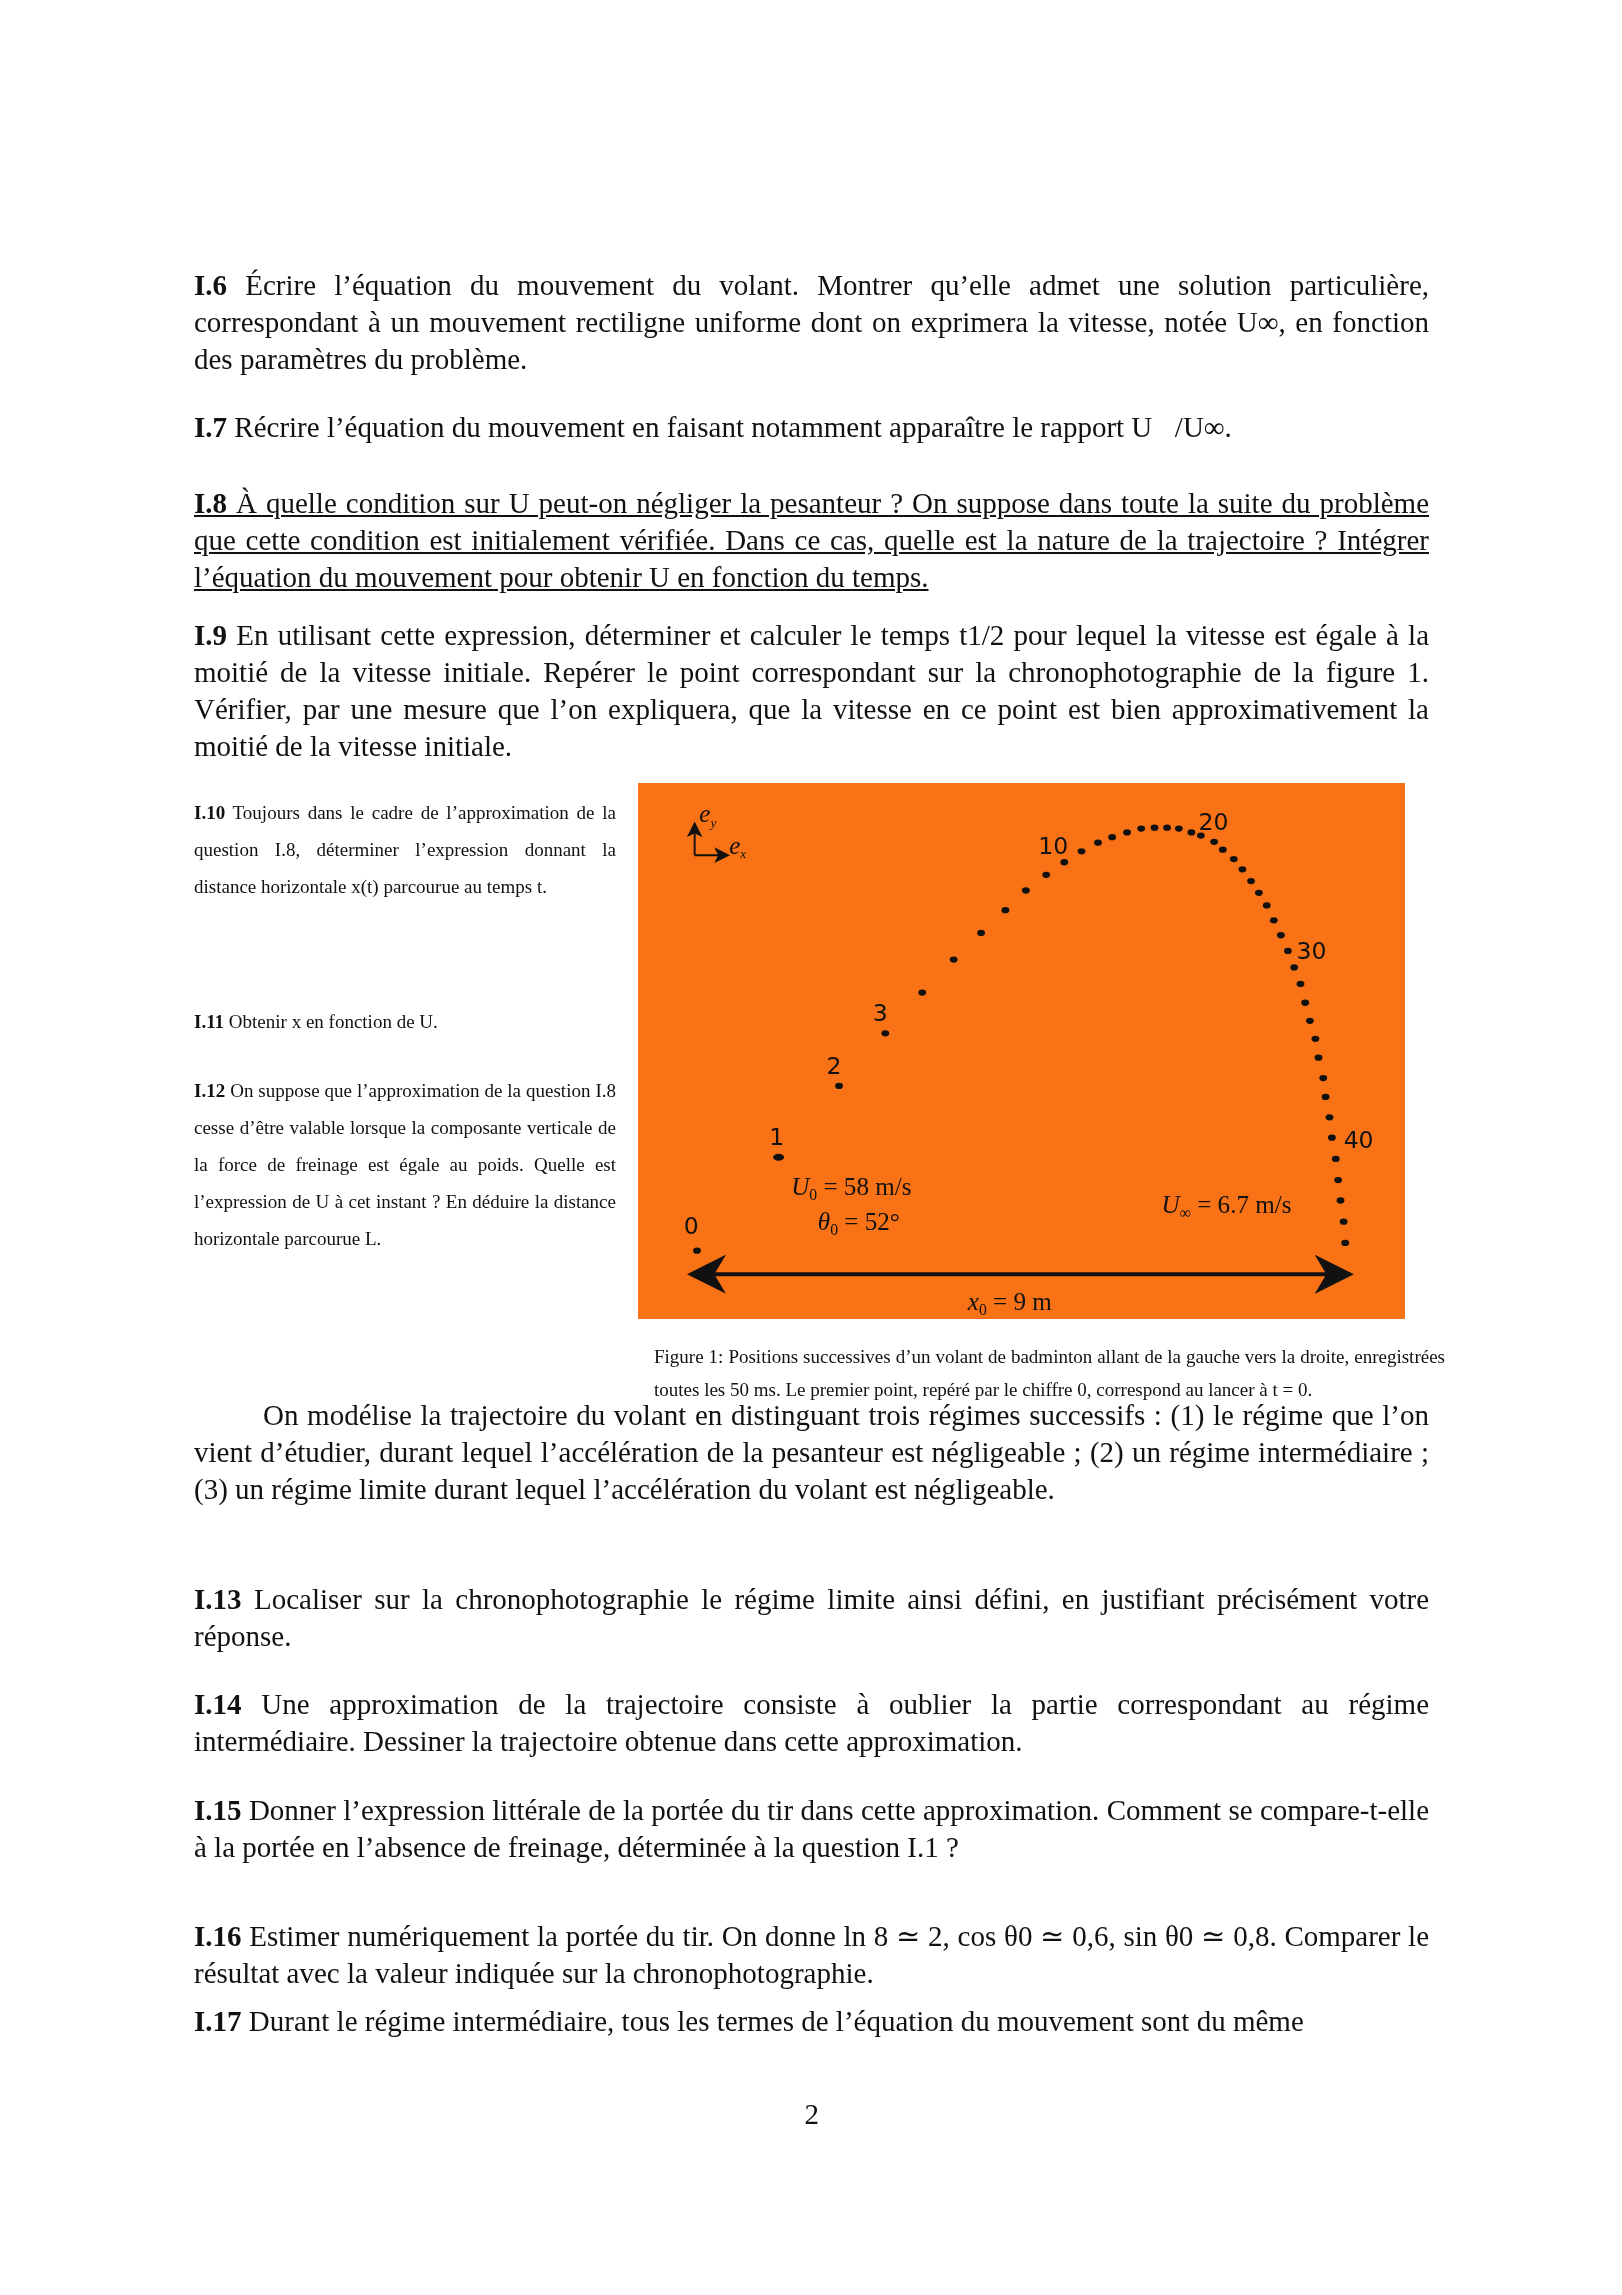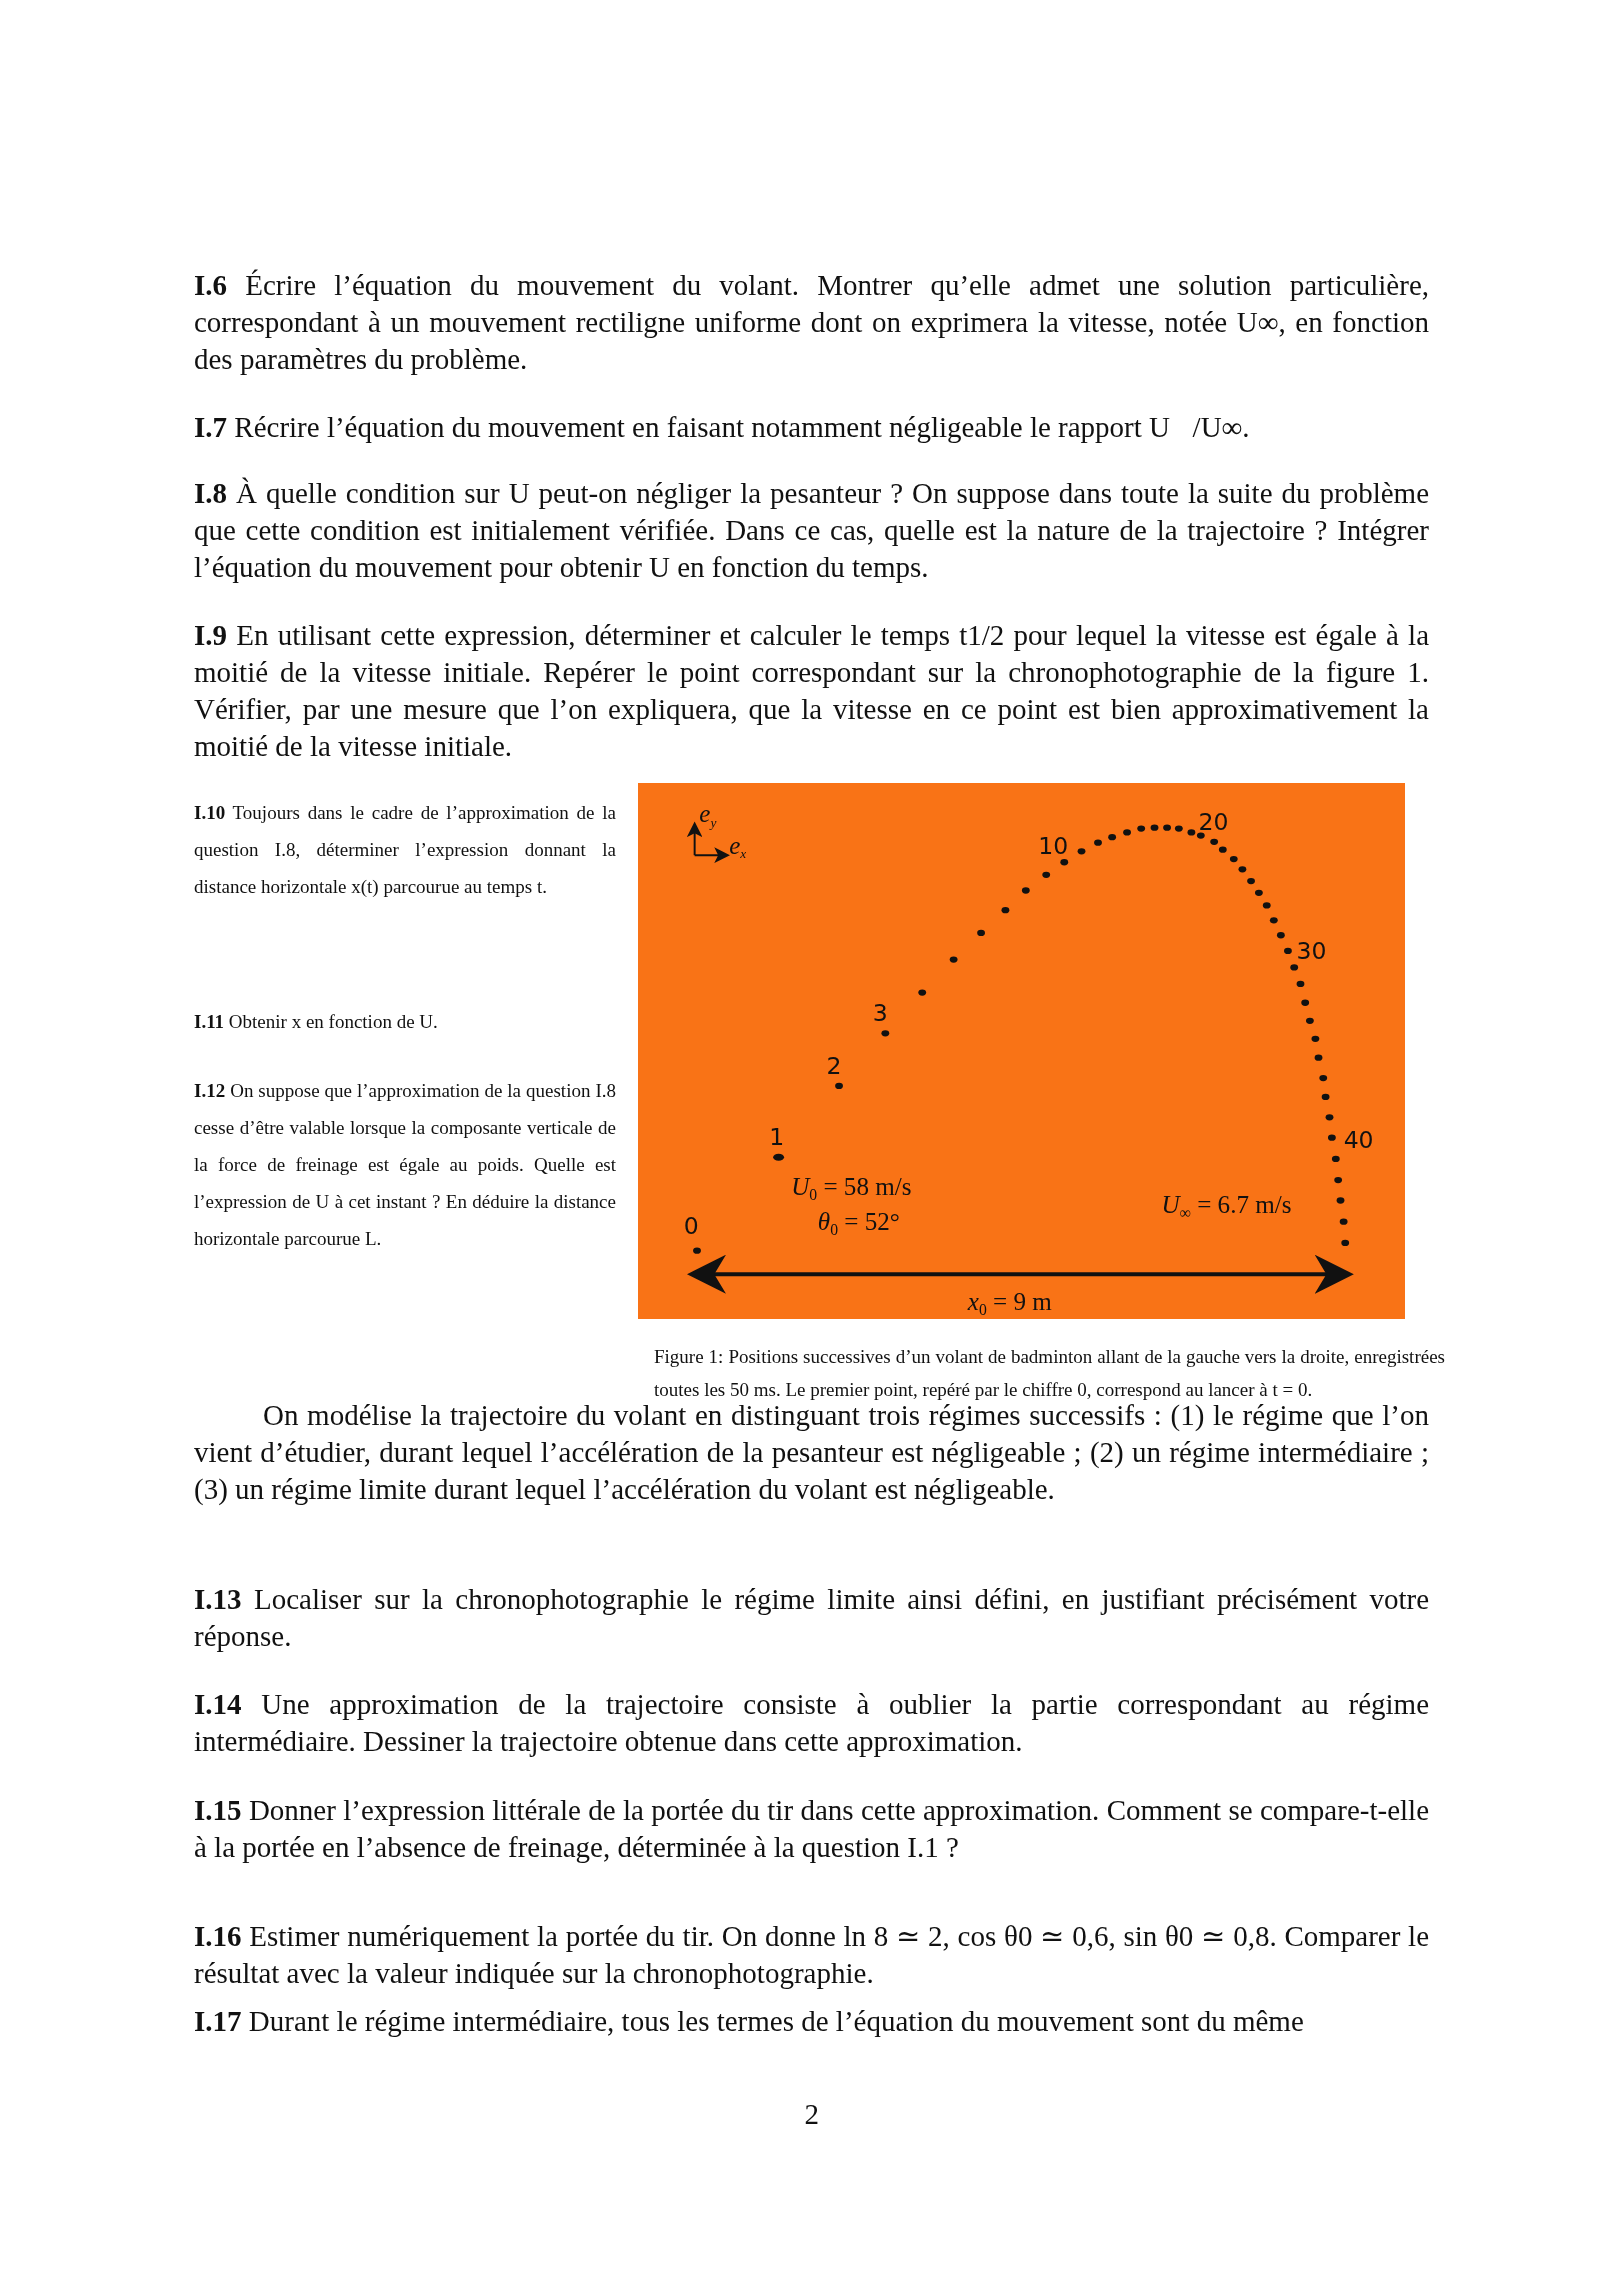--- a/index.html
+++ b/index.html
@@ -26,24 +26,24 @@
 
 <div class="page">
 
   <p class="para" style="top:267px;">
     <b class="qn">I.6</b>
     <span>Écrire l’équation du mouvement du volant. Montrer qu’elle admet une solution particulière, correspondant à un mouvement rectiligne uniforme dont on exprimera la vitesse, notée U∞, en fonction des paramètres du problème.</span>
   </p>
 
   <p class="para" style="top:409px;">
     <b class="qn">I.7</b>
-    <span>Récrire l’équation du mouvement en faisant notamment négligeable le rapport U⃗/U∞.</span>
+    <span>Récrire l’équation du mouvement en faisant notamment apparaître le rapport U⃗/U∞.</span>
   </p>
 
-  <p class="para" style="top:475px;">
+  <p class="para" style="top:485px;text-decoration:underline;">
     <b class="qn">I.8</b>
     <span>À quelle condition sur U peut-on négliger la pesanteur ? On suppose dans toute la suite du problème que cette condition est initialement vérifiée. Dans ce cas, quelle est la nature de la trajectoire ? Intégrer l’équation du mouvement pour obtenir U en fonction du temps.</span>
   </p>
 
   <p class="para" style="top:617px;">
     <b class="qn">I.9</b>
     <span>En utilisant cette expression, déterminer et calculer le temps t1/2 pour lequel la vitesse est égale à la moitié de la vitesse initiale. Repérer le point correspondant sur la chronophotographie de la figure 1. Vérifier, par une mesure que l’on expliquera, que la vitesse en ce point est bien approximativement la moitié de la vitesse initiale.</span>
   </p>
 
   <p class="col" style="top:794px;">

